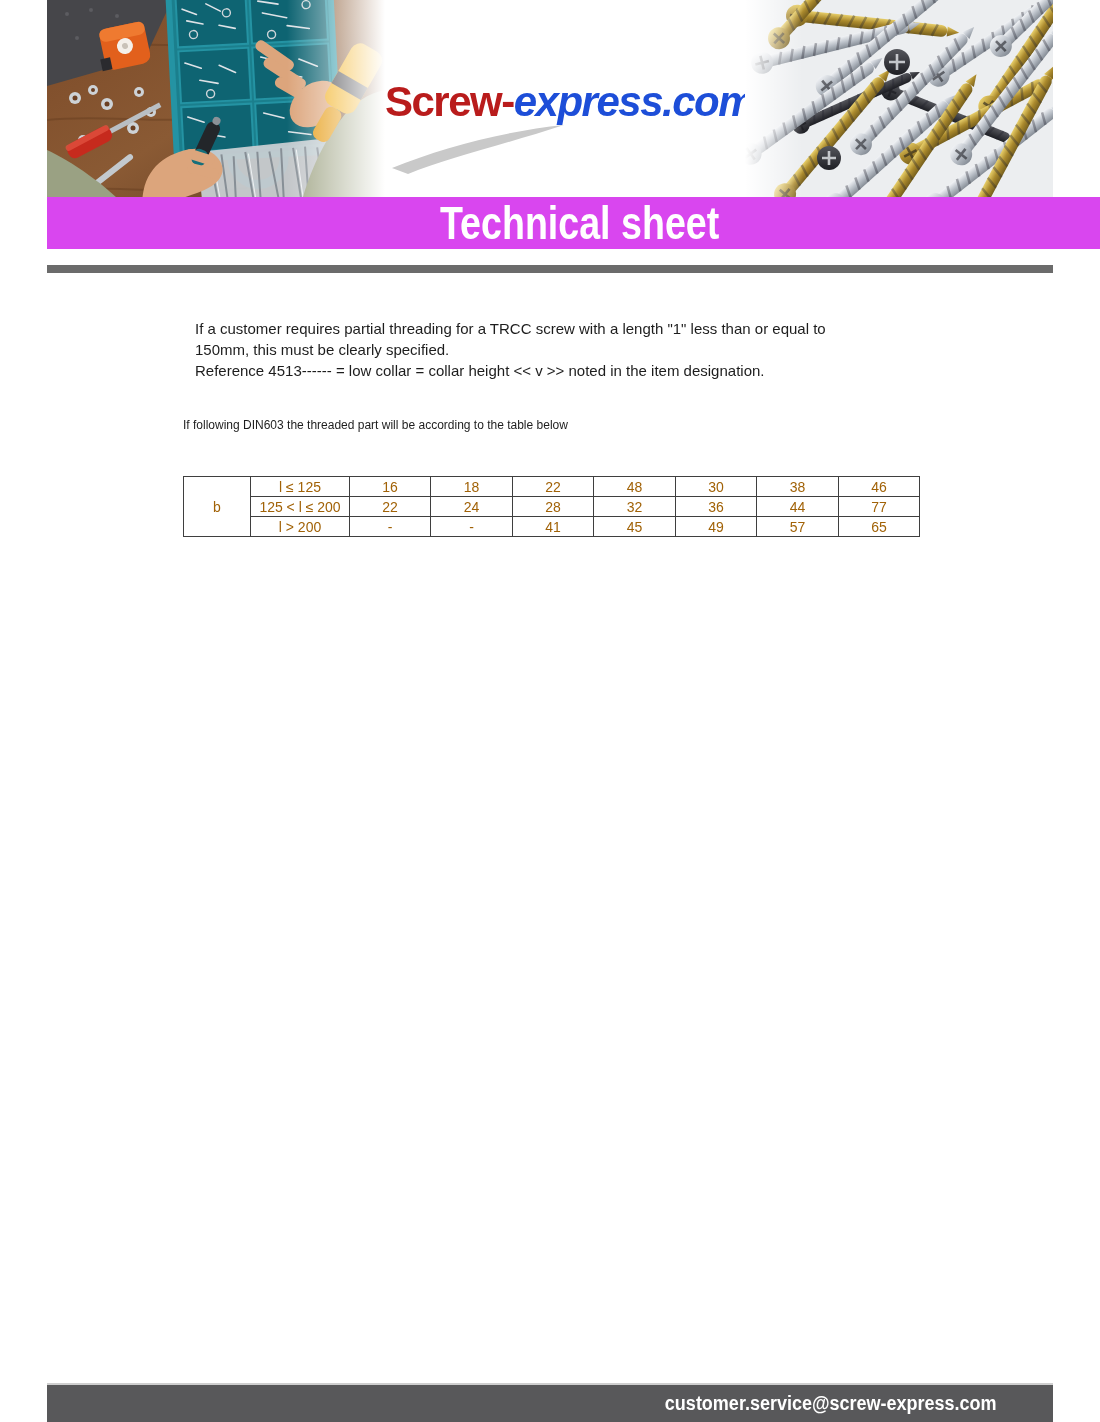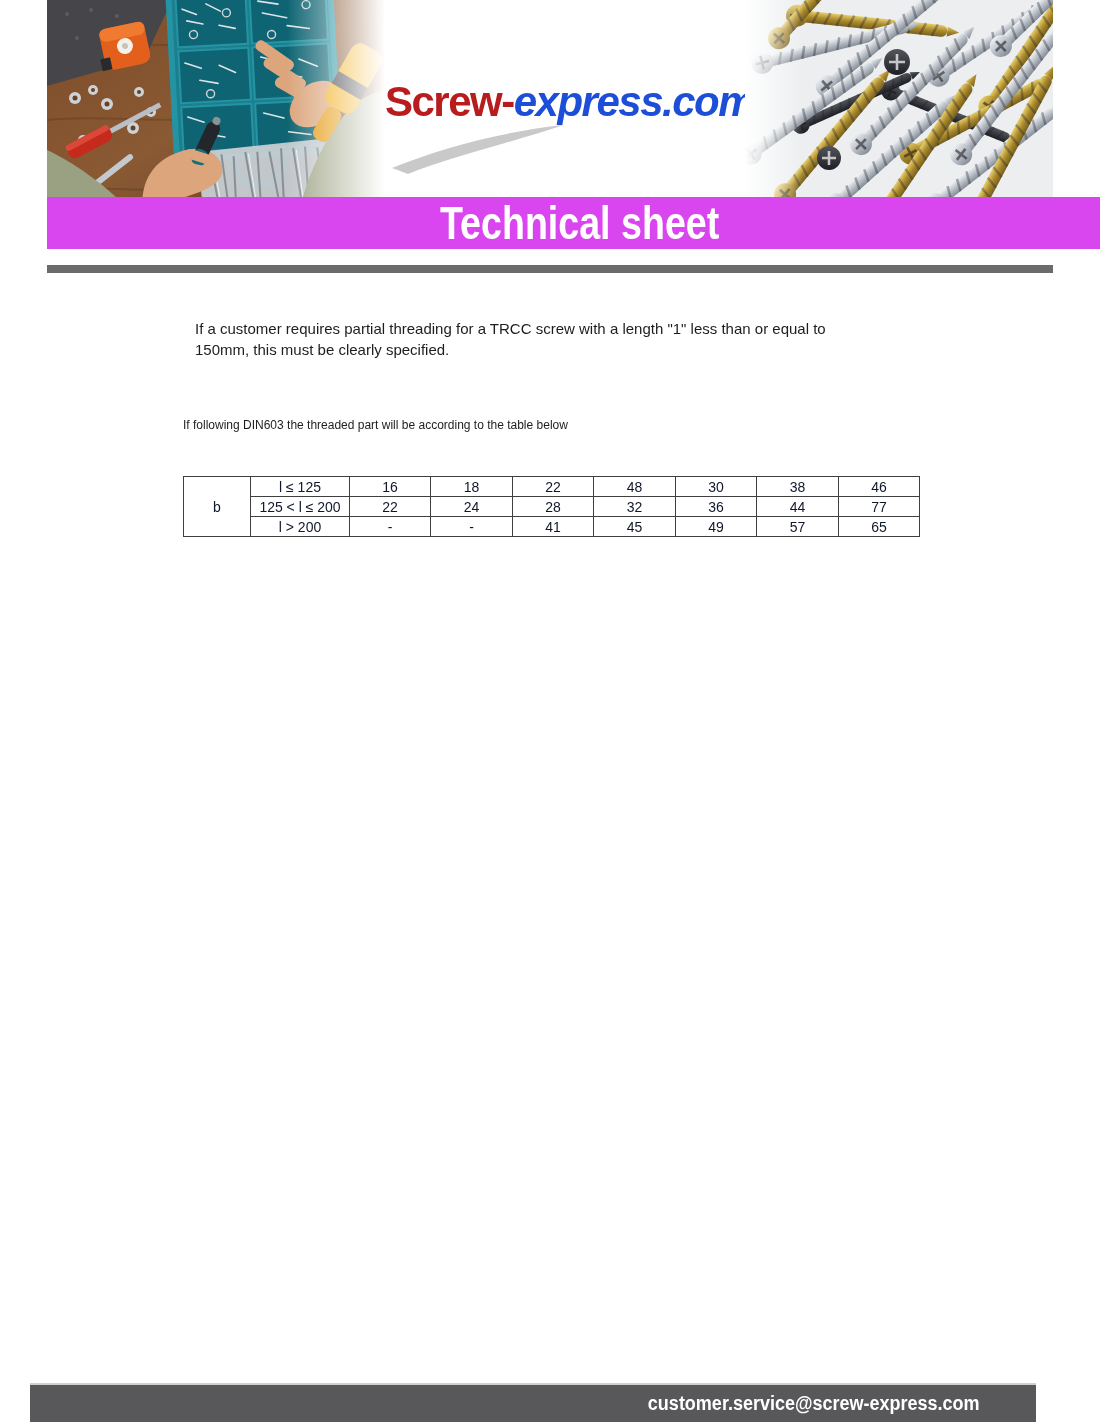--- a/index.html
+++ b/index.html
@@ -40,26 +40,26 @@
   .para div { white-space:nowrap;margin-left:12px; }
   .din-note { position:absolute; left:183px; top:418px; font-size:12px; white-space:nowrap; }
 
   
   table.din {
     position:absolute; left:183px; top:476px; width:736px;
     border-collapse:collapse; table-layout:fixed; font-size:14px;
   }
   table.din td {
     border:1px solid #3f3f3f; height:20px; text-align:center;
-    vertical-align:middle; padding:0; color:#0f172a;
+    vertical-align:middle; padding:0; color:#a16207;
   }
 
   
   .footer {
-    position:absolute; left:30px; top:1383px; width:1006px; height:39px;
+    position:absolute; left:47px; top:1383px; width:1006px; height:39px;
     background:#58585a; border-top:2px solid #cfcfcf; text-align:right;
   }
   .footer .e {
     display:inline-block; margin-right:56px; color:#ffffff; font-weight:bold;
     font-size:20px; line-height:36px; transform:scaleX(0.9);
     transform-origin:right center; white-space:nowrap;
   }
 </style>
 </head>
 <body>
@@ -268,20 +268,21 @@
   </div>
 
   <div class="banner">
     <span class="t">Technical sheet</span>
   </div>
   <div class="strip"></div>
 
   <div class="para">
     <div>If a customer requires partial threading for a TRCC screw with a length "1" less than or equal to</div>
     <div>150mm, this must be clearly specified.</div>
+    <div>Reference 4513------ = low collar = collar height &lt;&lt; v &gt;&gt; noted in the item designation.</div>
   </div>
   <div class="din-note">If following DIN603 the threaded part will be according to the table below</div>
 
   <table class="din">
     <colgroup>
       <col style="width:67px">
         <col style="width:99px">
       <col style="width:81px">
         <col style="width:82px">
         <col style="width:81px">

